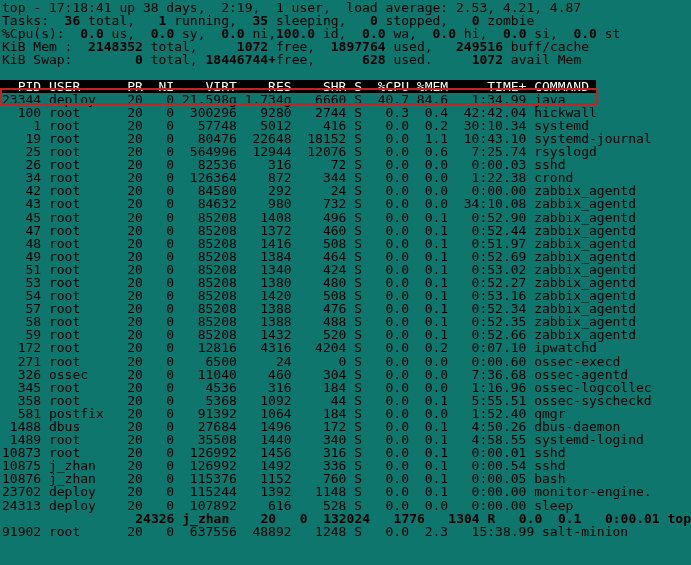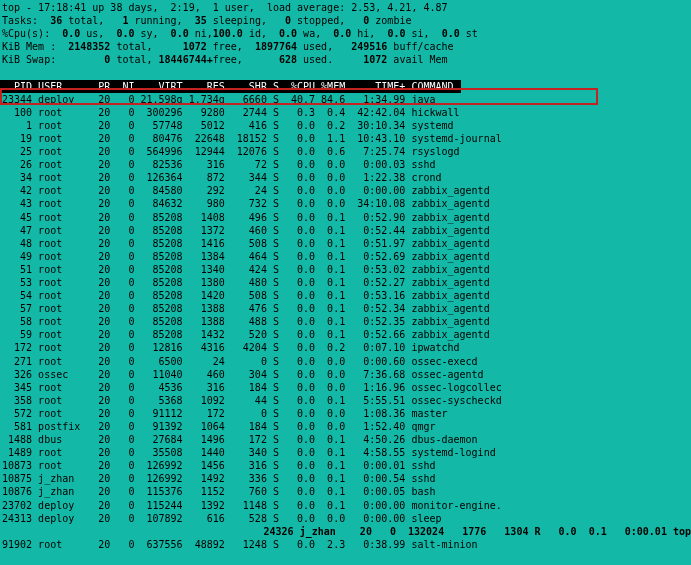--- a/index.html
+++ b/index.html
@@ -1,24 +1,24 @@
 <!DOCTYPE html>
 <html><head>
 <meta charset="utf-8">
 <style>
   html, body { margin: 0; padding: 0; background: #ffffff; }
   .screen {
     position: relative;
     width: 691px;
     height: 565px;
     box-sizing: border-box;
-    background: #14b8a6;
+    background: #0f766e;
     color: #000000;
     font-family: "DejaVu Sans Mono", "Liberation Mono", monospace;
-    font-size: 10px;
+    font-size: 13px;
     line-height: 13.1px;
     padding: 1px 0 0 2px;
     overflow: hidden;
   }
   .line { white-space: pre; height: 13.1px; }
   .b { font-weight: bold; margin-top: 32px; }
   .bold-row { font-weight: bold; text-align: right; }
   .header-bar {
     background: #000000;
     color: #ffffff;
@@ -70,26 +70,25 @@
       <div class="line">   53 root      20   0   85208   1380    480 S   0.0  0.1   0:52.27 zabbix_agentd</div>
       <div class="line">   54 root      20   0   85208   1420    508 S   0.0  0.1   0:53.16 zabbix_agentd</div>
       <div class="line">   57 root      20   0   85208   1388    476 S   0.0  0.1   0:52.34 zabbix_agentd</div>
       <div class="line">   58 root      20   0   85208   1388    488 S   0.0  0.1   0:52.35 zabbix_agentd</div>
       <div class="line">   59 root      20   0   85208   1432    520 S   0.0  0.1   0:52.66 zabbix_agentd</div>
       <div class="line">  172 root      20   0   12816   4316   4204 S   0.0  0.2   0:07.10 ipwatchd</div>
       <div class="line">  271 root      20   0    6500     24      0 S   0.0  0.0   0:00.60 ossec-execd</div>
       <div class="line">  326 ossec     20   0   11040    460    304 S   0.0  0.0   7:36.68 ossec-agentd</div>
       <div class="line">  345 root      20   0    4536    316    184 S   0.0  0.0   1:16.96 ossec-logcollec</div>
       <div class="line">  358 root      20   0    5368   1092     44 S   0.0  0.1   5:55.51 ossec-syscheckd</div>
-      <div class="line">  572 root      20   0   91112    172      0 S   0.0  0.0   1:08.36 master</div>
       <div class="line">  581 postfix   20   0   91392   1064    184 S   0.0  0.0   1:52.40 qmgr</div>
       <div class="line"> 1488 dbus      20   0   27684   1496    172 S   0.0  0.1   4:50.26 dbus-daemon</div>
       <div class="line"> 1489 root      20   0   35508   1440    340 S   0.0  0.1   4:58.55 systemd-logind</div>
       <div class="line">10873 root      20   0  126992   1456    316 S   0.0  0.1   0:00.01 sshd</div>
       <div class="line">10875 j_zhan    20   0  126992   1492    336 S   0.0  0.1   0:00.54 sshd</div>
       <div class="line">10876 j_zhan    20   0  115376   1152    760 S   0.0  0.1   0:00.05 bash</div>
       <div class="line">23702 deploy    20   0  115244   1392   1148 S   0.0  0.1   0:00.00 monitor-engine.</div>
       <div class="line">24313 deploy    20   0  107892    616    528 S   0.0  0.0   0:00.00 sleep</div>
       <div class="line bold-row">24326 j_zhan    20   0  132024   1776   1304 R   0.0  0.1   0:00.01 top</div>
-      <div class="line">91902 root      20   0  637556  48892   1248 S   0.0  2.3   0:38.99 salt-minion</div>
+      <div class="line">91902 root      20   0  637556  48892   1248 S   0.0  2.3   15:38.99 salt-minion</div>
     </div>
   <div class="highlight-box" id="highlight-box" style="border-color: rgb(196, 36, 33);"></div>
 </div>
 
 </body></html>

